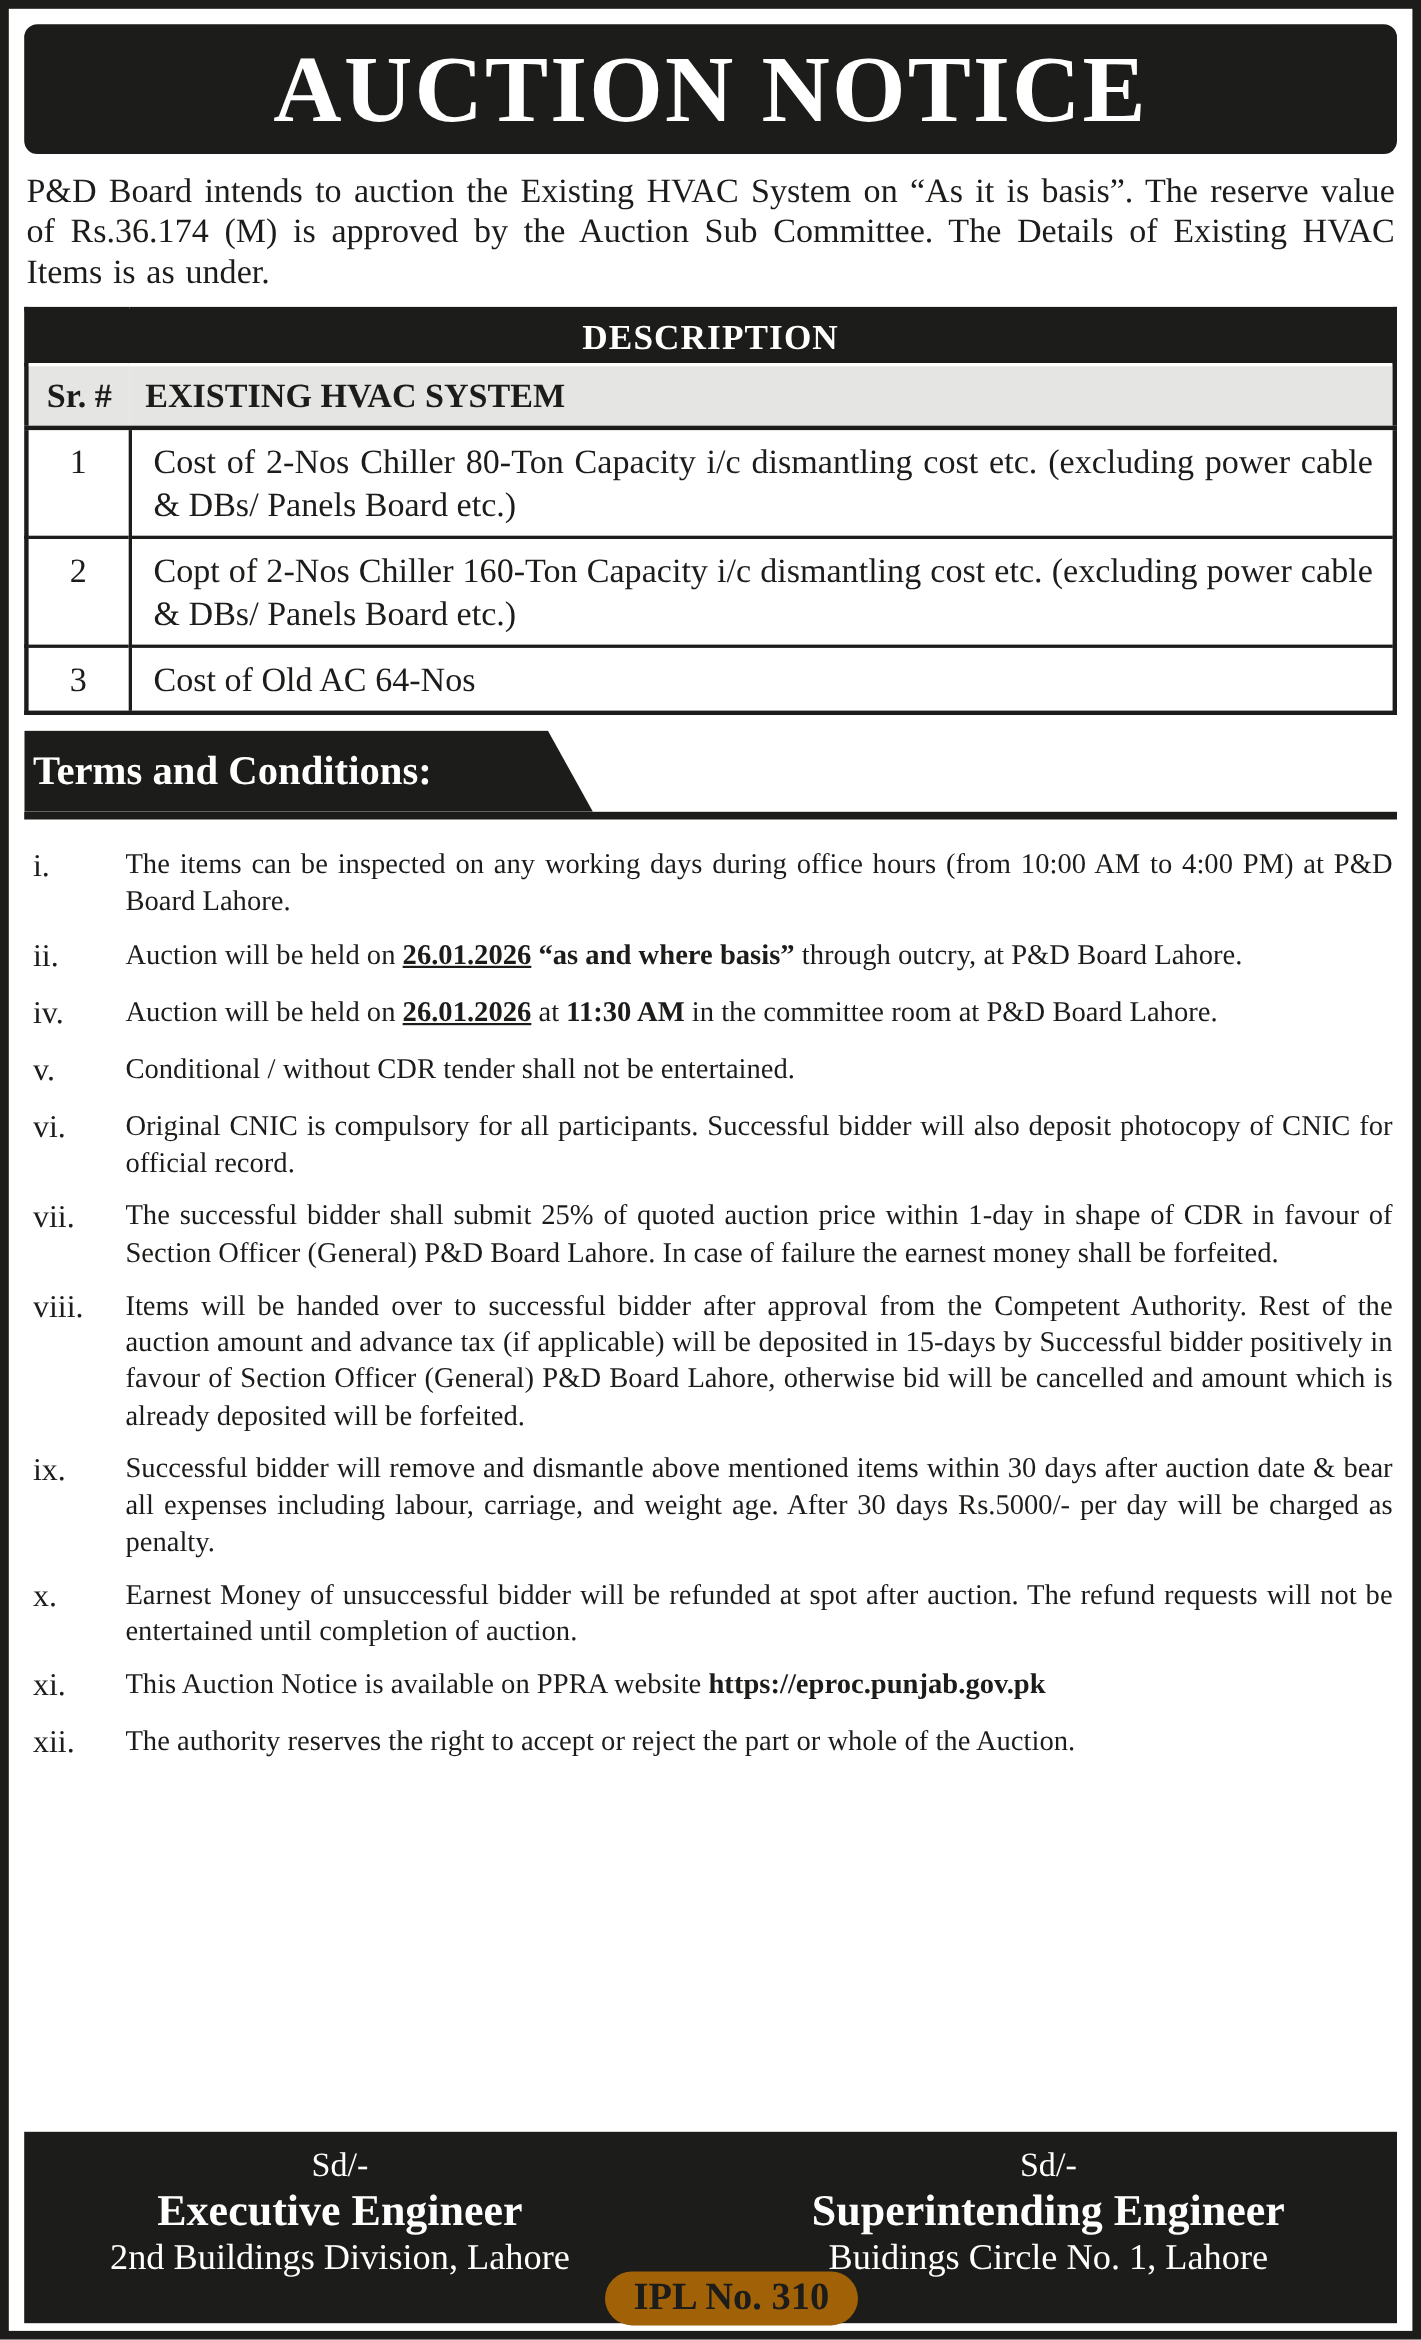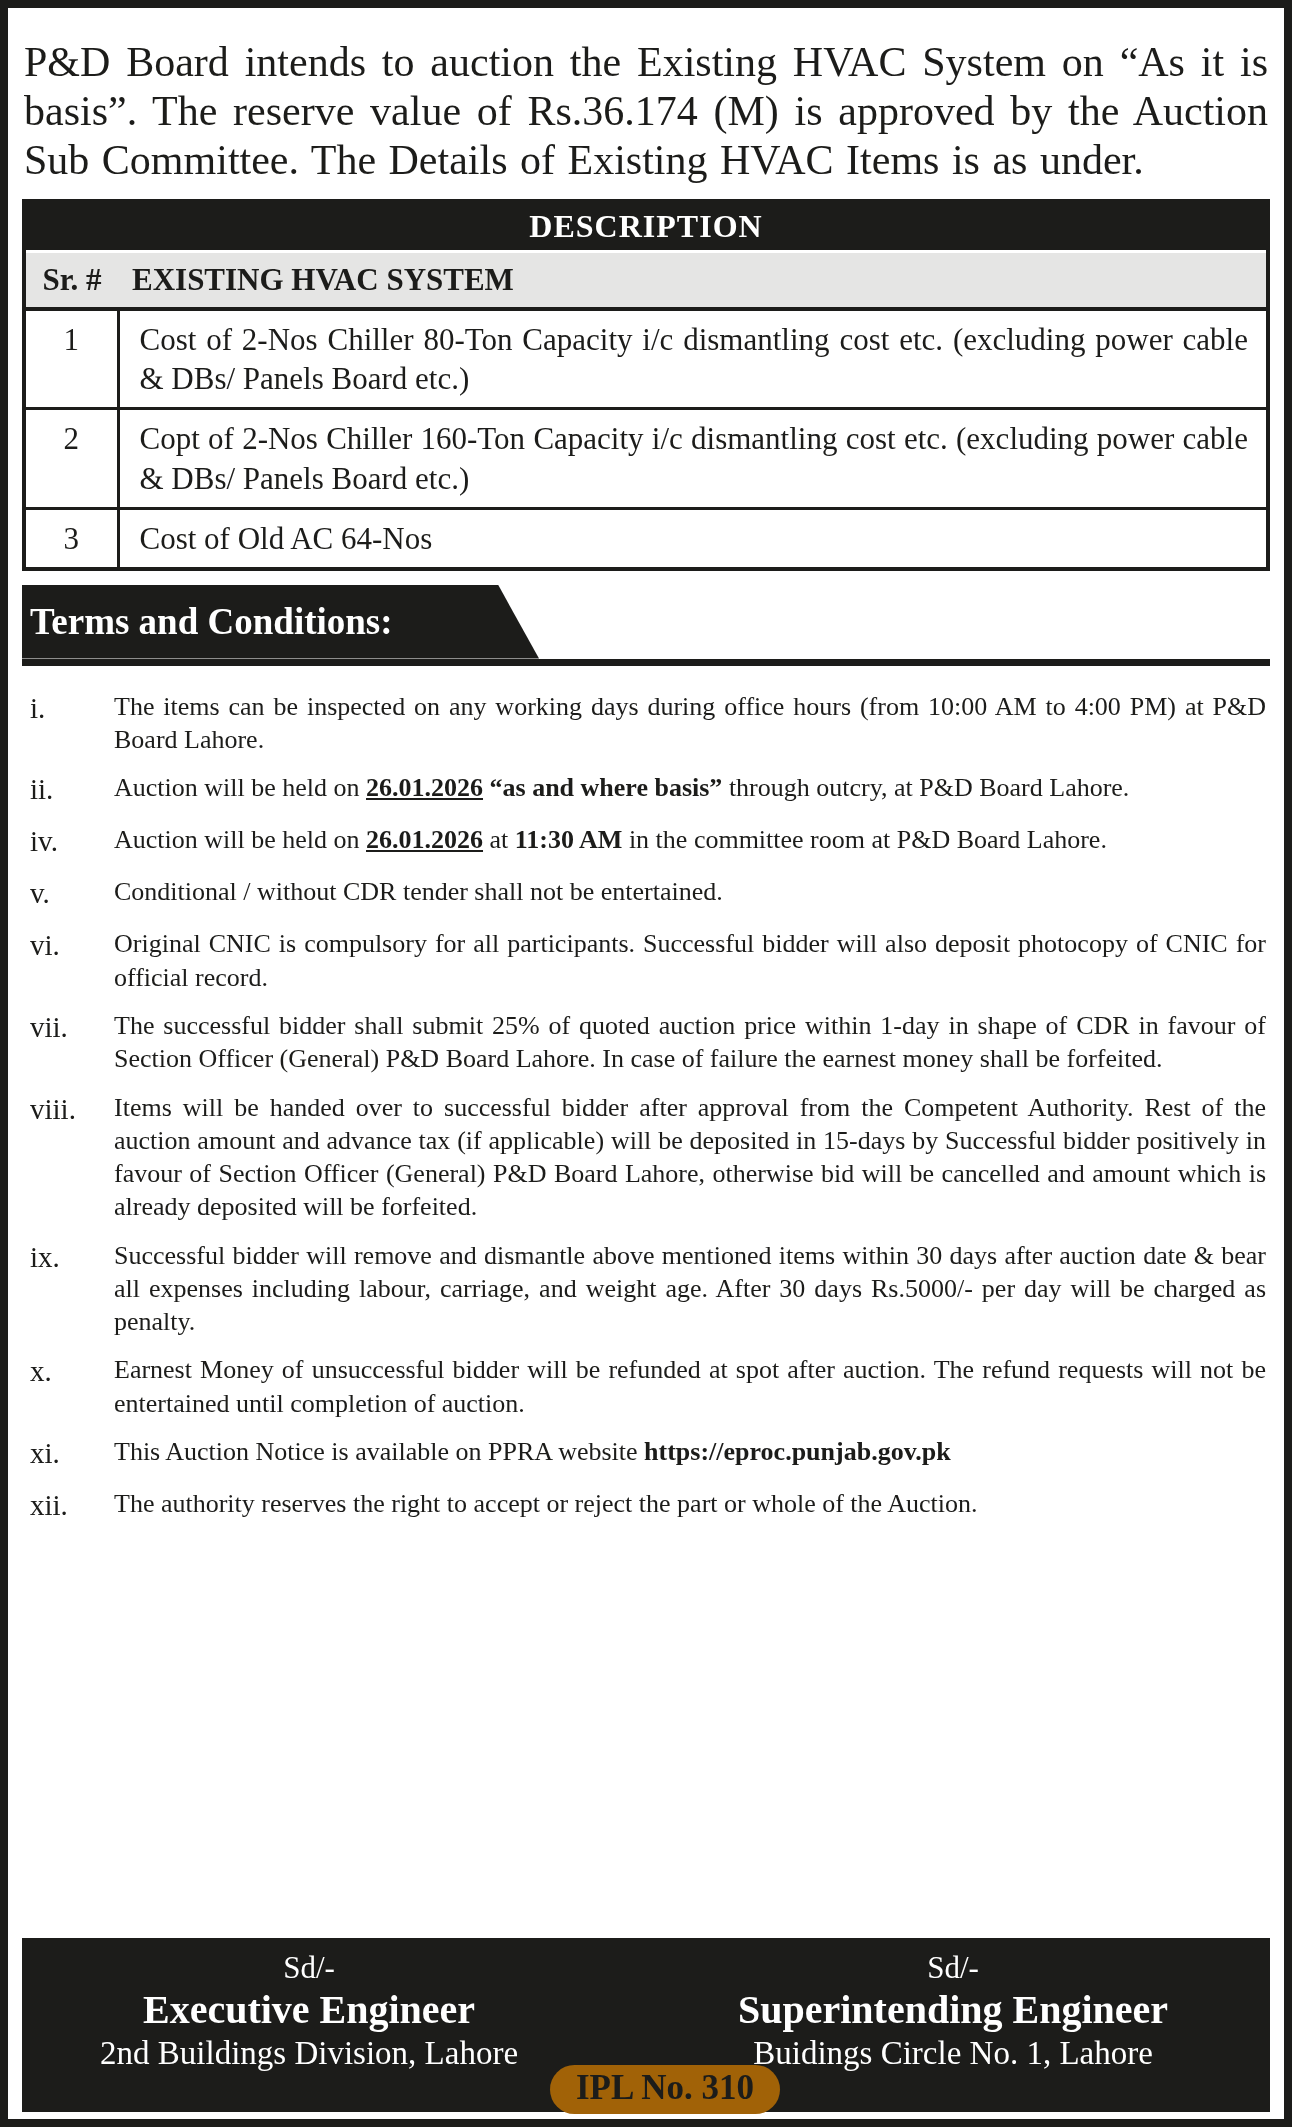--- a/index.html
+++ b/index.html
@@ -37,21 +37,21 @@
     color: #fff;
     font-size: 86px;
     font-weight: bold;
     letter-spacing: 2px;
     white-space: nowrap;
   }
 
   
   .intro {
     margin: 16px 2px 14px 2px;
-    font-size: 42px;
+    font-size: 31px;
     line-height: 1.17;
     text-align: justify;
     word-spacing: 2px;
   }
 
   
   table.items {
     width: 100%;
     border-collapse: collapse;
     border: 4px solid var(--ink);
@@ -153,20 +153,23 @@
     font-weight: bold;
     white-space: nowrap;
     text-align: right;
   }
 </style>
 </head>
 <body>
 
 <div class="page">
 
+  <div class="title-bar">
+    <h1>AUCTION NOTICE</h1>
+  </div>
 
   <p class="intro">P&amp;D Board intends to auction the Existing HVAC System on “As it is basis”. The reserve value of Rs.36.174 (M) is approved by the Auction Sub Committee. The Details of Existing HVAC Items is as under.</p>
 
   <table class="items">
     <thead>
       <tr>
         <th class="desc-header" colspan="2">DESCRIPTION</th>
       </tr>
       <tr class="subhead">
         <th class="sr-col">Sr. #</th>

